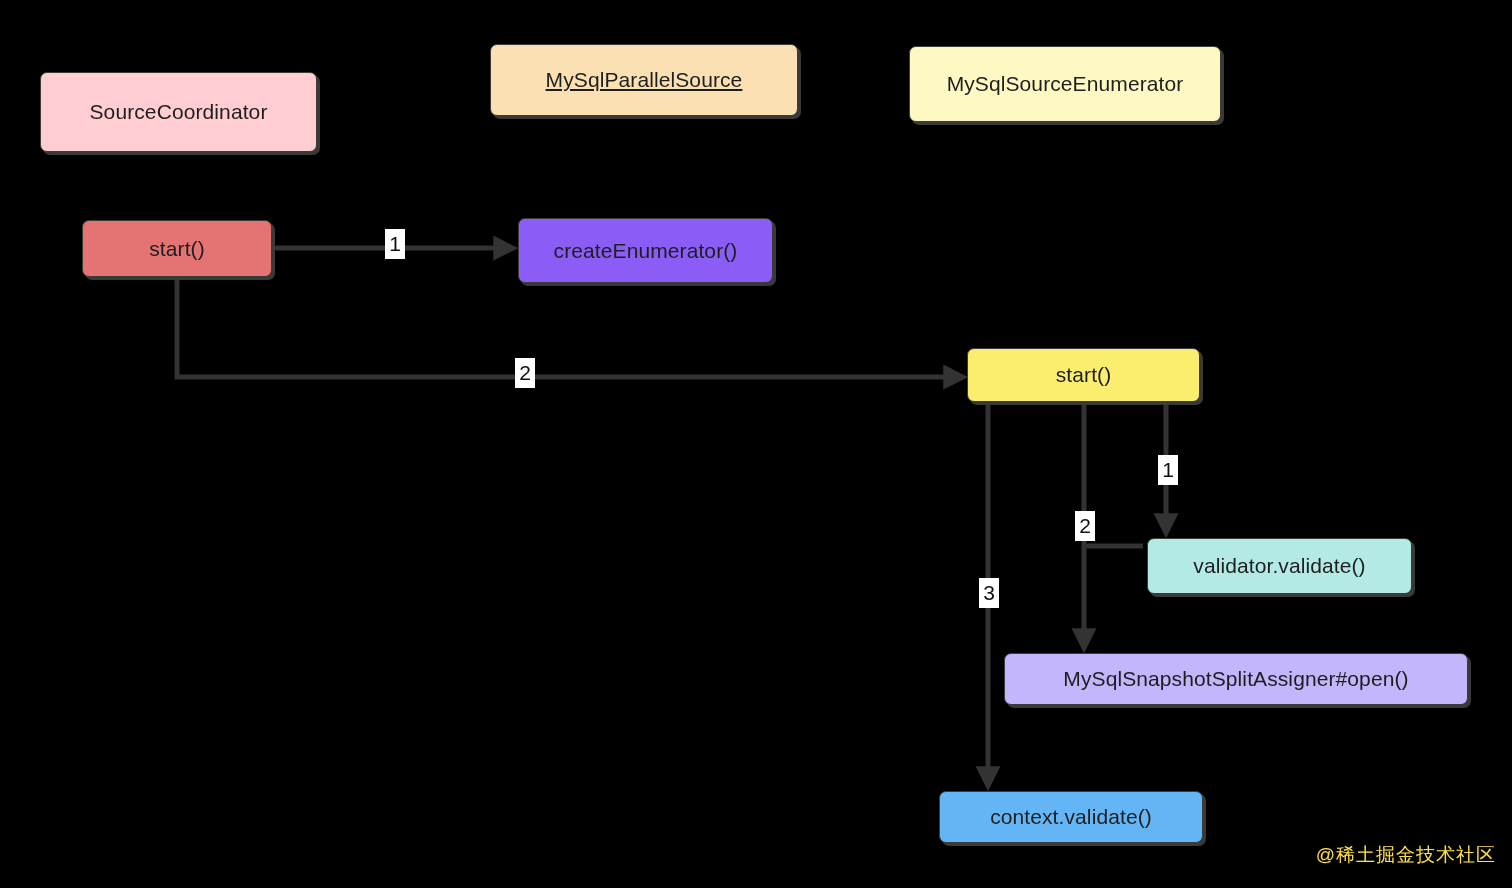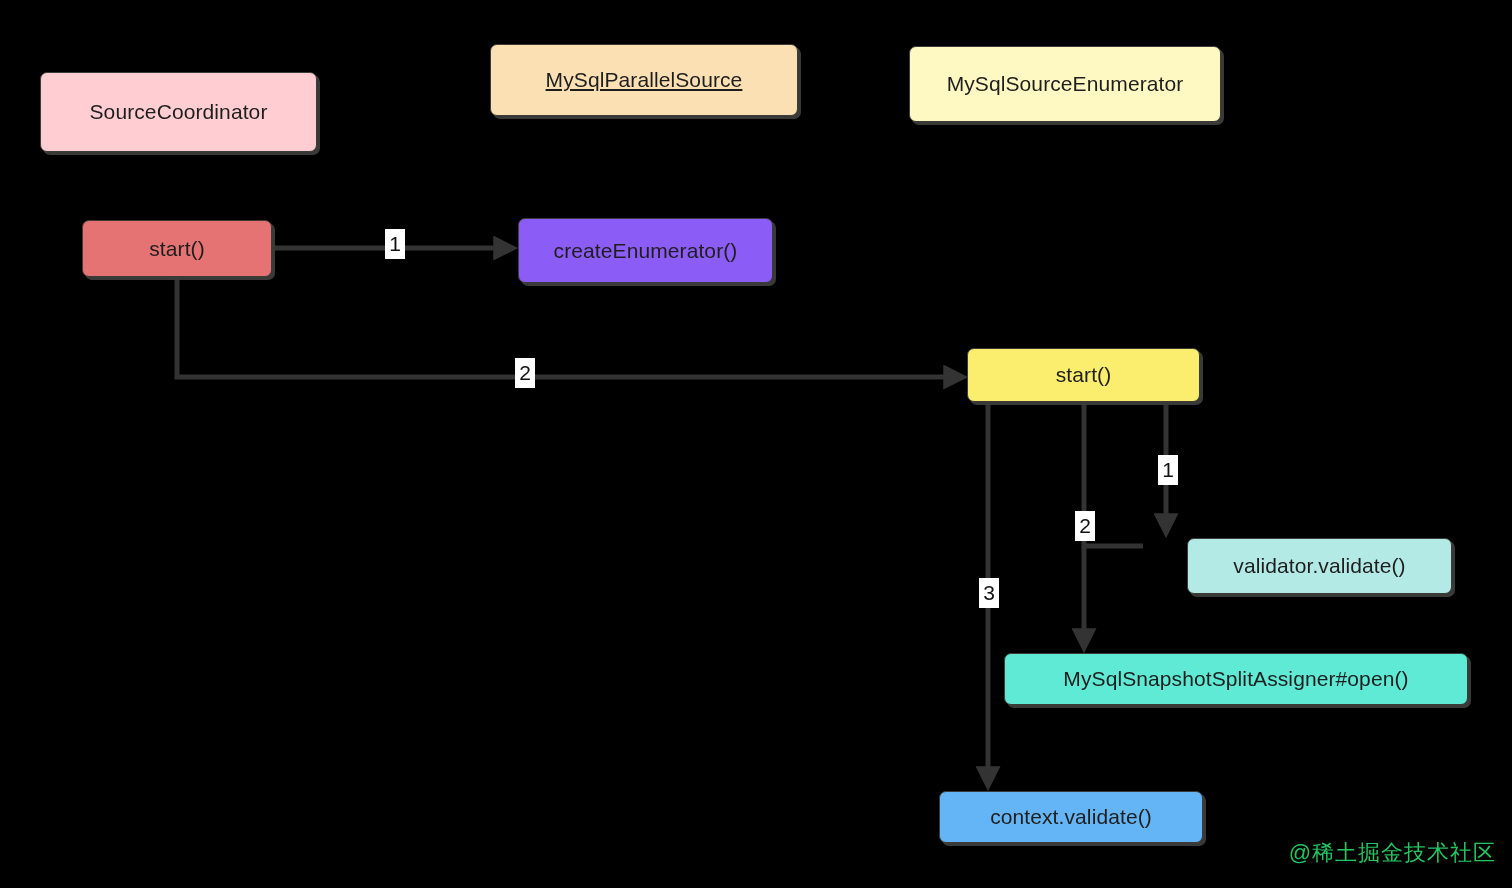--- a/index.html
+++ b/index.html
@@ -41,22 +41,22 @@
     color: #111111;
     font-size: 21px;
     line-height: 1;
     padding: 4px 4px 5px 4px;
     box-sizing: border-box;
     text-align: center;
     user-select: none;
   }
   .watermark {
     position: absolute;
-    color: #22c55e;
-    font-size: 22px;
+    color: #fde047;
+    font-size: 19px;
     letter-spacing: 1px;
     white-space: nowrap;
     user-select: none;
     text-align: right;
   }
 </style>
 </head>
 <body>
 
 <svg id="canvas" viewBox="0 0 1512 888" xmlns="http://www.w3.org/2000/svg">
@@ -105,25 +105,25 @@
 </div>
 
 <div class="node" style="left:518px; top:218px; width:255px; height:65px; background:#8b5cf6;">
   <span>createEnumerator()</span>
 </div>
 
 <div class="node" style="left:967px; top:348px; width:233px; height:54px; background:#fbed6d;">
   <span>start()</span>
 </div>
 
-<div class="node" style="left:1147px; top:538px; width:265px; height:56px; background:#b3eae5;margin-left:40px;">
+<div class="node" style="left:1147px; top:538px; width:265px; height:56px; background:#b3eae5;">
   <span>validator.validate()</span>
 </div>
 
-<div class="node" style="left:1004px; top:653px; width:464px; height:52px; background:#5eead4;">
+<div class="node" style="left:1004px; top:653px; width:464px; height:52px; background:#c4b5fd;">
   <span>MySqlSnapshotSplitAssigner#open()</span>
 </div>
 
 <div class="node" style="left:939px; top:791px; width:264px; height:52px; background:#64b5f6;">
   <span>context.validate()</span>
 </div>
 
 <div class="edge-label" style="left:385px; top:229px; width:20px;">1</div>
 
 <div class="edge-label" style="left:515px; top:358px; width:20px;">2</div>

